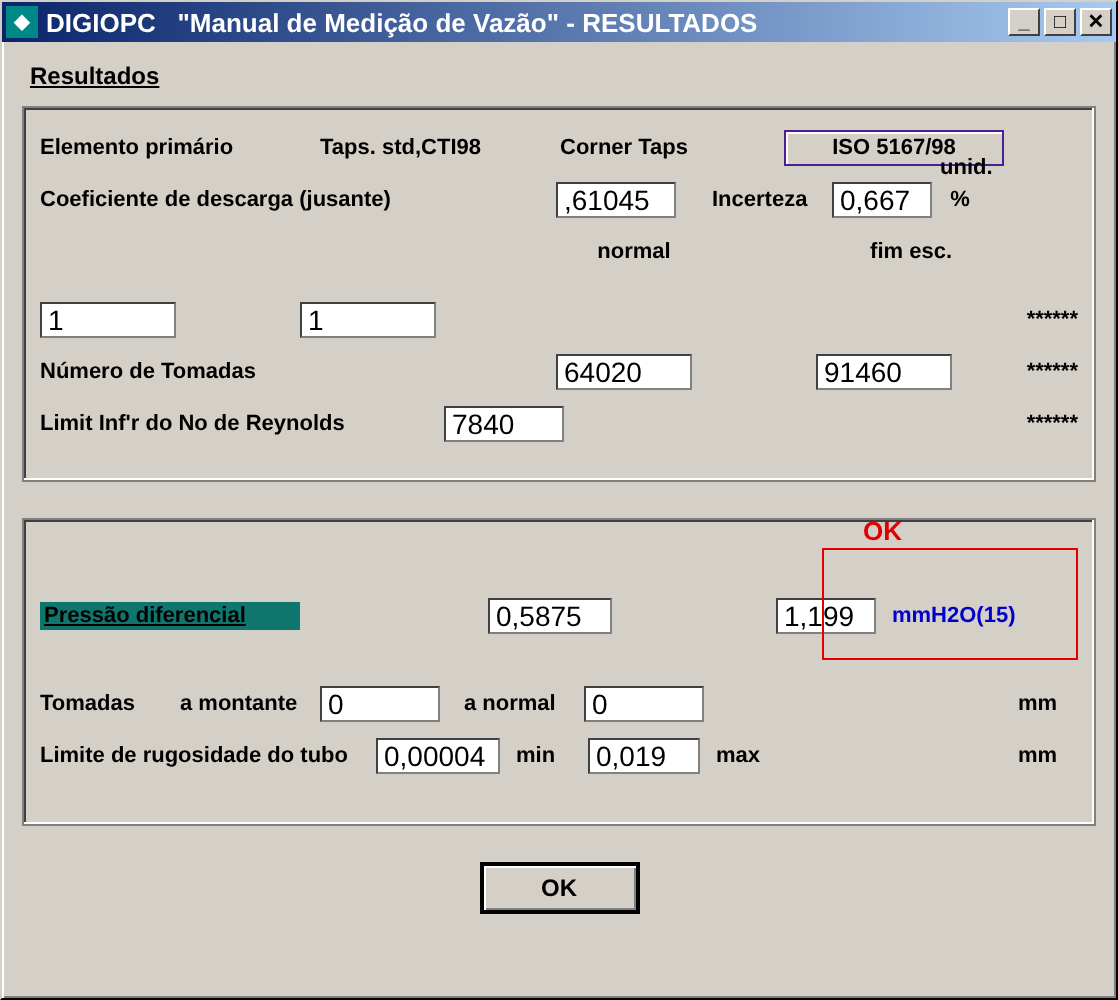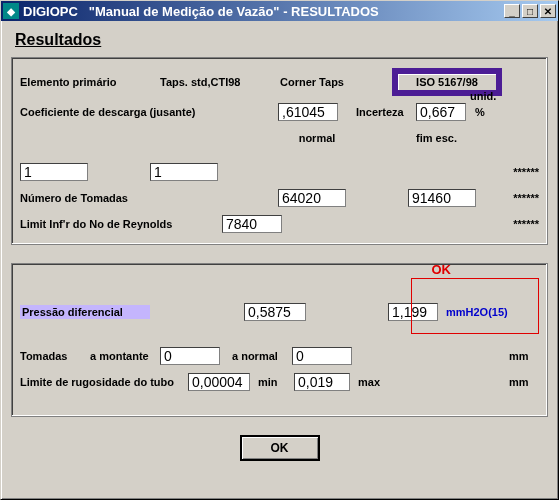--- a/index.html
+++ b/index.html
@@ -57,51 +57,51 @@
     color:#000;
   }
   .client {
     padding: 8px 10px;
     position: relative;
   }
   .section-title {
     font-weight: bold;
     text-decoration: underline;
     margin: 2px 0 8px 4px;
-    font-size:16px;
+    font-size:12px;
   }
   .group {
     border: 1px solid #808080;
     box-shadow: inset -1px -1px 0 #fff, inset 1px 1px 0 #404040;
     padding: 10px 8px 14px 8px;
     margin-bottom: 18px;
     position: relative;
     background:#d4d0c8;
   }
   .row {
     display: flex;
     align-items: center;
     margin-bottom: 6px;
     min-height: 20px;
   }
   .lbl { font-weight: bold; }
-  .lbl-highlight { background:#c4b5fd; padding:1px 2px; }
+  .lbl-highlight { background:#0f766e; padding:1px 2px;text-decoration:underline; }
   input.text {
     font-family: inherit;
     font-size: 14px;
     height: 18px;
     border: 1px solid #808080;
     border-top: 1px solid #404040;
     border-left: 1px solid #404040;
     background:#fff;
     padding: 1px 3px;
   }
   .stars { font-weight: bold; }
   .iso-box {
-    border:6px solid #4c1d95;
+    border:1px solid #4c1d95;
     box-shadow: inset 1px 1px 0 #fff;
     background:#d4d0c8;
     padding:2px 8px;
     font-weight:bold;
     text-align:center;
     width:110px;
   }
   .ok-annot {
     position:absolute;
     color:#e00000;
@@ -169,21 +169,21 @@
         <input class="text" style="width: 50px;" value="0,667">
         <span style="width:28px;text-align:center;position:relative;">
           <span class="lbl" style="position:absolute;top:-16px;left:4px;">unid.</span>
           <span class="lbl">%</span>
         </span>
       </div>
       <div class="row" style="margin-bottom:14px;">
         <span style="width:258px"></span>
         <span class="lbl" style="width:78px;text-align:center">normal</span>
         <span style="width:60px"></span>
-        <span class="lbl" style="width:60px;text-align:left">fim esc.</span>
+        <span class="lbl" style="width:60px;text-align:right">fim esc.</span>
       </div>
 
       <div class="row">
         <input class="text" style="width: 68px;" value="1">
         <span style="width:62px"></span>
         <input class="text" style="width: 68px;" value="1">
         <span class="spacer"></span>
         <span class="stars">******</span>
       </div>
       <div class="row">

